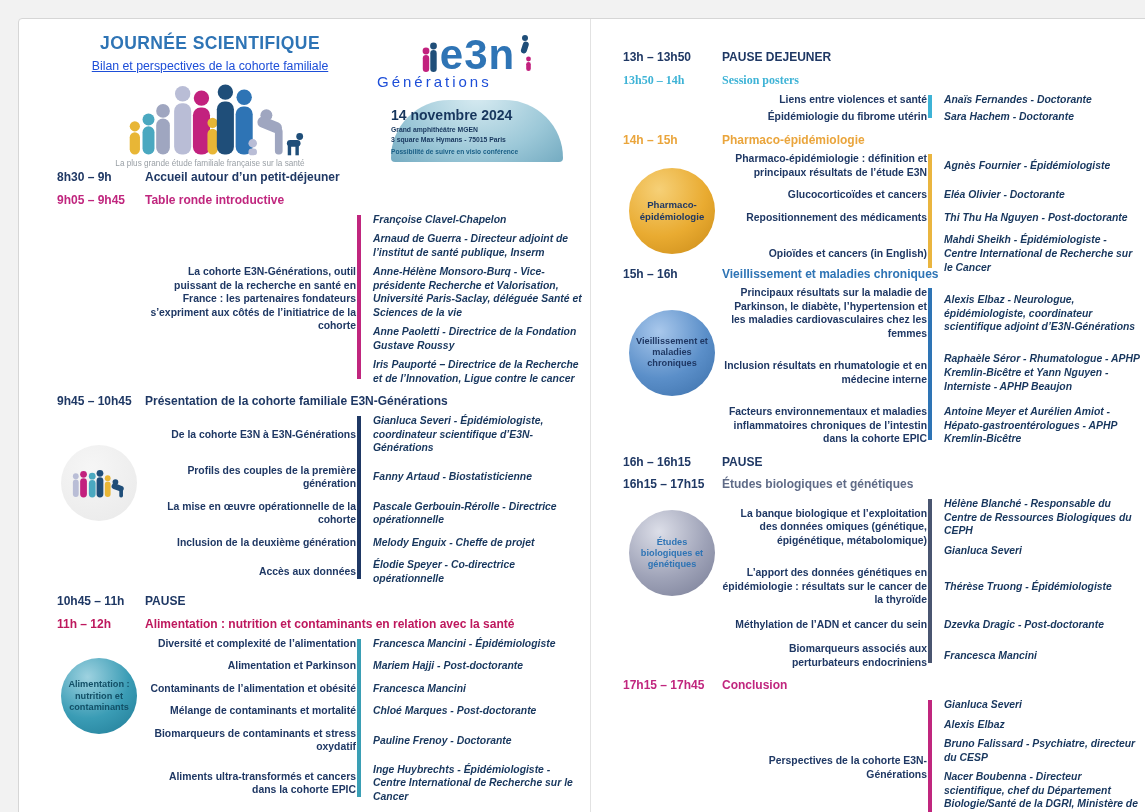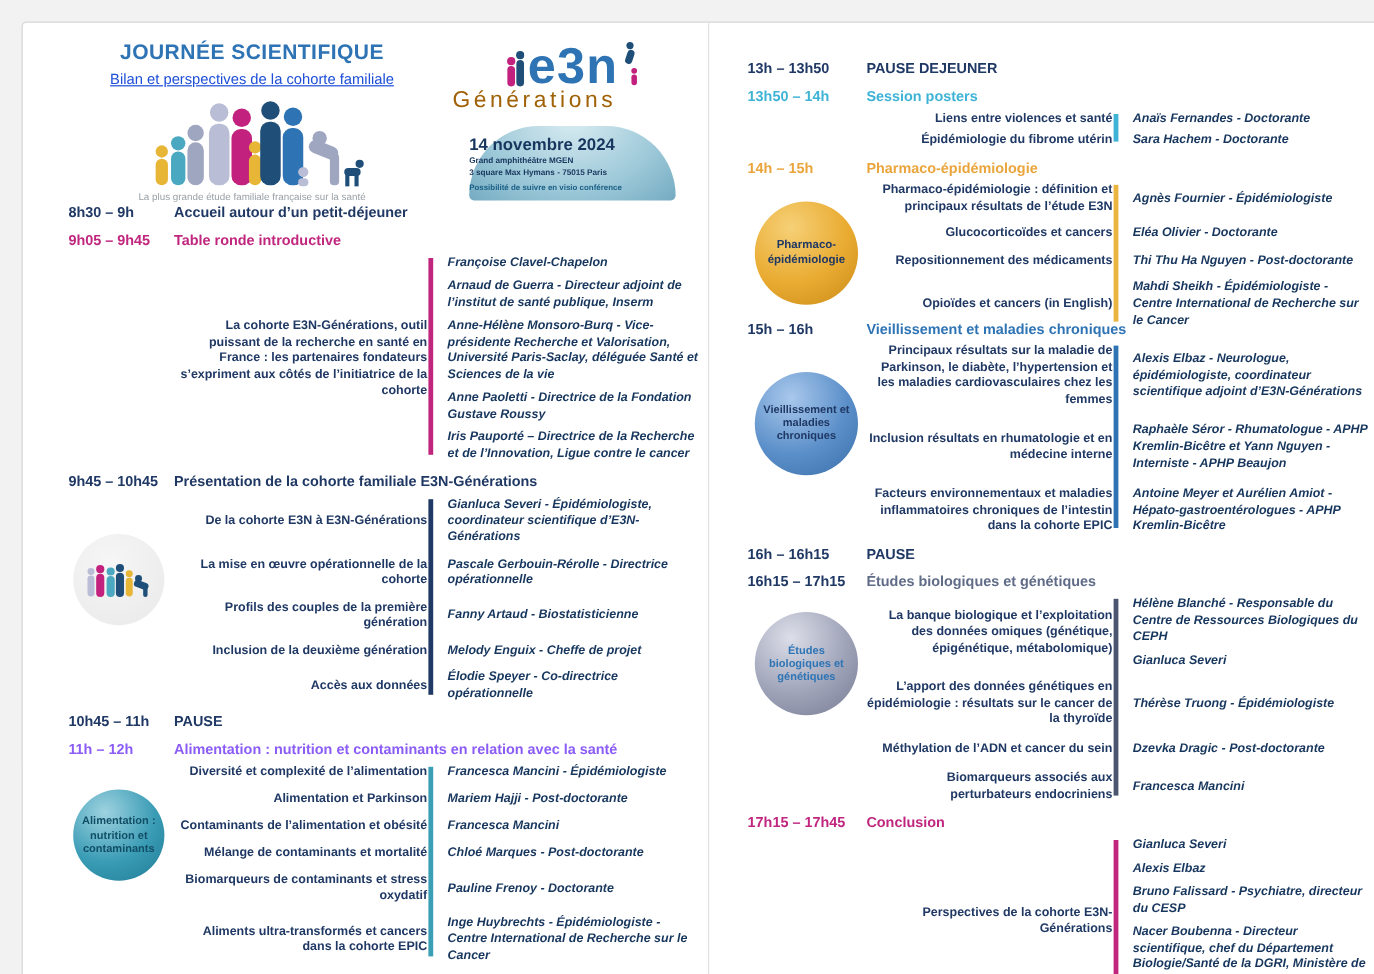--- a/index.html
+++ b/index.html
@@ -21,21 +21,21 @@
   
   .hdr { display:flex; height:150px; padding:14px 0 0 2px; }
   .hdr-left { width:302px; text-align:center; }
   .hdr-title { font-size:17.5px; font-weight:bold; color:#2e74b5; letter-spacing:.4px; }
   .hdr-sub { font-size:12.3px; color:#1d4ed8; margin-top:5px;text-decoration:underline; }
   .hdr-people { margin-top:2px; height:82px; }
   .hdr-tag { font-size:8.2px; color:#9aa0a6; margin-top:-2px; }
   .hdr-right { margin-left:16px; width:200px; text-align:left; }
   .e3n-row { display:flex; align-items:flex-end; justify-content:center; gap:3px; }
   .e3n { font-size:42px; font-weight:bold; color:#2e74b5; line-height:.85; letter-spacing:1px; }
-  .gen { font-size:19px; color:#a16207; letter-spacing:3px; margin-top:0px; }
+  .gen { font-size:15px; color:#1d4ed8; letter-spacing:3px; margin-top:0px; }
   .badge {
     margin:10px auto 0; width:172px; height:62px;
     border-radius:86px 86px 6px 6px;
     background:radial-gradient(ellipse at 50% -10%, #d9ecf2, #9cc8d8 62%, #74abc1);
     padding-top:7px; color:#17365d;
   }
   .badge-date { font-size:14px; font-weight:bold; }
   .badge-venue { font-size:6.8px; font-weight:bold; line-height:1.5; margin-top:2px; }
   .badge-note { font-size:6.6px; font-weight:bold; color:#1a5f86; margin-top:3px; }
 
@@ -59,22 +59,22 @@
               color:#17365d; line-height:1.3; padding-left:3px; }
   .items::before { content:""; position:absolute; left:212px; top:2px; bottom:8px;
                    width:3.5px; background:var(--bar,#1f3864); }
   .page-right .items::before { left:206px; }
   .arr-item + .arr-item { margin-top:6px; }
 
   .mh132 { min-height:132px; }
   .mh128 { min-height:128px; }
 
   
-  .t-navy { color:#1f3864; } .t-blue { color:#2e74b5; } .t-lblue { color:#3eb3d6; }
-  .t-mag { color:#c0267e; } .t-teal { color:#8b5cf6; } .t-gold { color:#eaa53c; }
+  .t-navy { color:#1f3864; } .t-blue { color:#2e74b5; } .t-lblue { color:#3eb3d6;font-family:Liberation Serif, serif; }
+  .t-mag { color:#c0267e; } .t-teal { color:#be185d; } .t-gold { color:#eaa53c; }
   .t-slate { color:#5f6b87; }
   .bar-navy { --bar:#1f3864; } .bar-blue { --bar:#2e74b5; } .bar-lblue { --bar:#3eb3d6; }
   .bar-mag { --bar:#c0267e; } .bar-teal { --bar:#3a9fb5; } .bar-gold { --bar:#eab53f; }
   .bar-slate { --bar:#4a5570; }
 
   
   .sphere { position:absolute; z-index:2; border-radius:50%; display:flex; align-items:center;
             justify-content:center; text-align:center; font-weight:bold; padding:7px; line-height:1.2; }
   #sph-alim  { left:4px;  top:42px; width:76px; height:76px; font-size:9.2px; color:#124f66;
                background:radial-gradient(circle at 35% 25%, #9ed2e0, #3a9cb5 55%, #1f7a95); }
@@ -244,31 +244,31 @@
       </div>
       <div class="items bar-navy">
         <div class="item">
           <div class="item-label">De la cohorte E3N à E3N-Générations</div>
             <div></div>
           <div class="item-spk">
               <div class="arr-item">Gianluca Severi - Épidémiologiste, coordinateur scientifique d’E3N-Générations</div>
             </div>
         </div>
         <div class="item">
+          <div class="item-label">Profils des couples de la première génération</div>
+            <div></div>
+          <div class="item-spk">
+              <div class="arr-item">Fanny Artaud - Biostatisticienne</div>
+            </div>
+        </div>
+        <div class="item">
           <div class="item-label">La mise en œuvre opérationnelle de la cohorte</div>
             <div></div>
           <div class="item-spk">
               <div class="arr-item">Pascale Gerbouin-Rérolle - Directrice opérationnelle</div>
-            </div>
-        </div>
-        <div class="item">
-          <div class="item-label">Profils des couples de la première génération</div>
-            <div></div>
-          <div class="item-spk">
-              <div class="arr-item">Fanny Artaud - Biostatisticienne</div>
             </div>
         </div>
         <div class="item">
           <div class="item-label">Inclusion de la deuxième génération</div>
             <div></div>
           <div class="item-spk">
               <div class="arr-item">Melody Enguix - Cheffe de projet</div>
             </div>
         </div>
         <div class="item">

